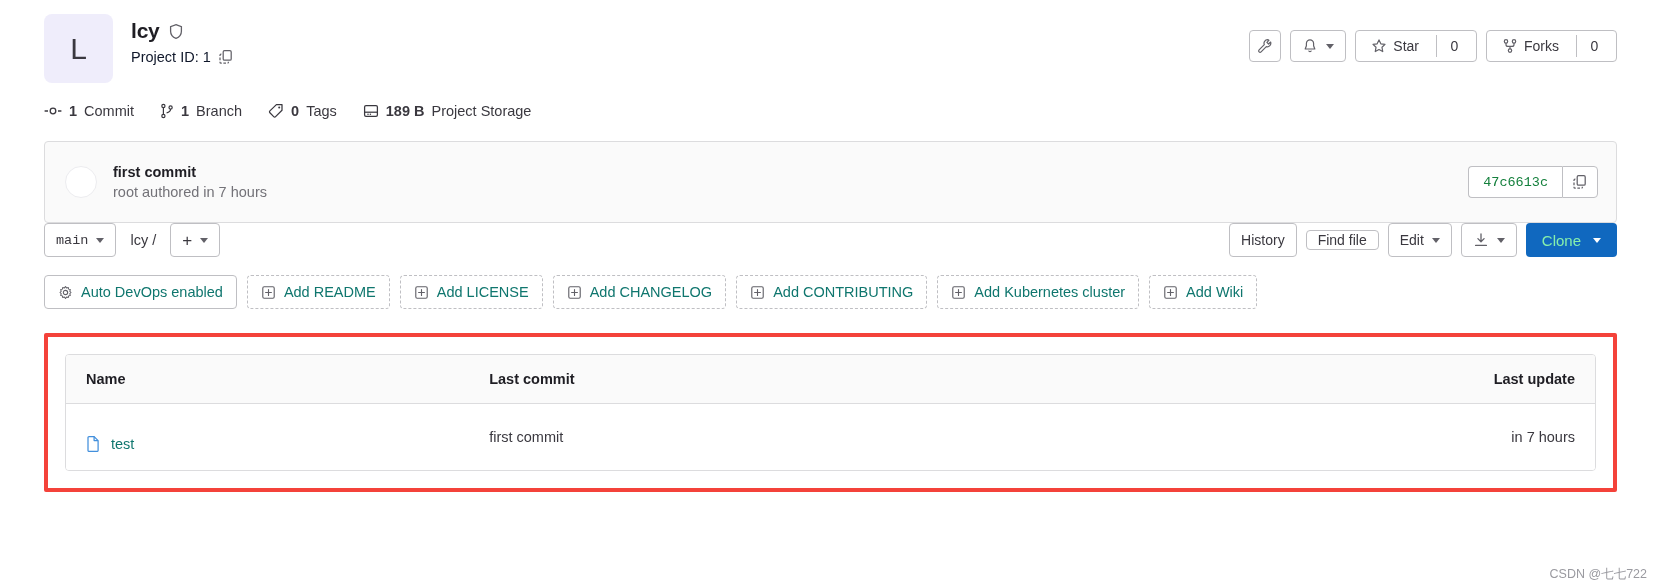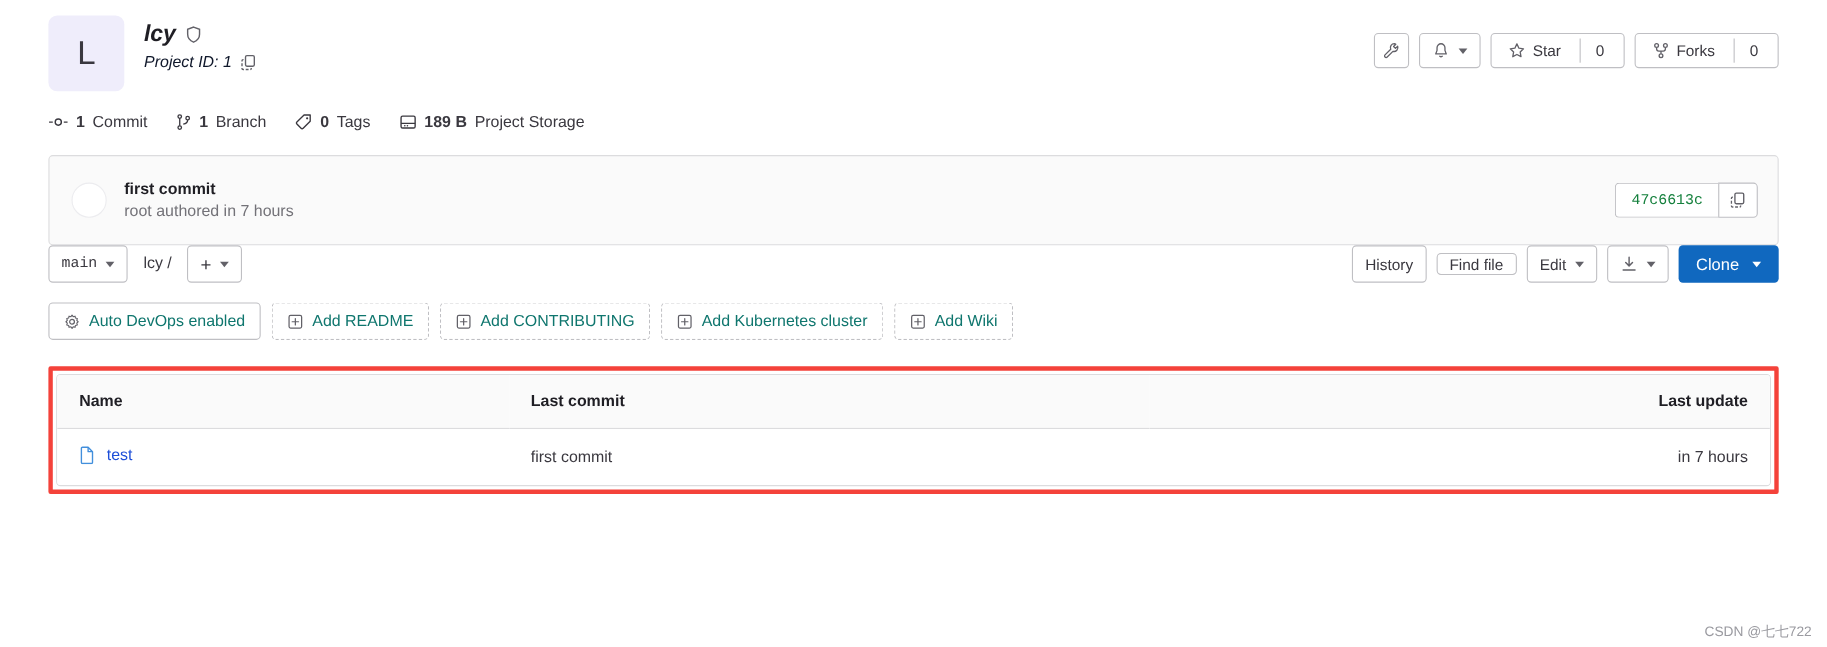--- a/index.html
+++ b/index.html
@@ -24,21 +24,21 @@
   .avatar {
     width: 69px; height: 69px;
     border-radius: 8px;
     background: #efedfb;
     color: #3a383f;
     font-size: 30px;
     display: flex; align-items: center; justify-content: center;
     flex: none;
     font-family: "Liberation Sans", sans-serif;
   }
-  .proj-meta { margin-left: 18px; padding-top: 5px; font-style: italic; }
+  .proj-meta { margin-left: 18px; padding-top: 5px; }
   .proj-title-row { display: flex; align-items: center; gap: 8px; }
   .proj-title {
     font-size: 21px; font-weight: bold; color: #1f1e24;
     letter-spacing: -0.2px;
   }
   .proj-id {
     margin-top: 6px;
     font-size: 14.5px; color: #0f172a;
     display: flex; align-items: center; gap: 8px;
   }
@@ -112,21 +112,21 @@
     background: #fff; display: flex; align-items: center; justify-content: center;
     cursor: pointer;
   }
 
   
   .ref-bar { display: flex; align-items: center; gap: 12px; }
   .btn.mono { font-family: "Liberation Mono", monospace; font-size: 13.5px; }
   .breadcrumb { font-size: 14.5px; color: #3a383f; padding: 0 2px; }
   .ref-right { margin-left: auto; display: flex; align-items: center; gap: 9px; }
   .btn-primary {
-    background: #1068bf; border-color: #1068bf; color: #ffffff;
+    background: #1068bf; border-color: #1068bf; color: #86efac;
     height: 34px; font-size: 15px; padding: 0 16px; border-radius: 4px;
     display: inline-flex; align-items: center; gap: 10px; cursor: pointer;
   }
   .btn-primary .caret { border-top-color: #fff; }
 
   
   .quick-rows { margin-top: 18px; }
   .quick-row { display: flex; gap: 10px; flex-wrap: nowrap; }
   .quick-row + .quick-row { margin-top: 10px; }
   .qbtn {
@@ -140,21 +140,21 @@
     white-space: nowrap; cursor: pointer;
     font-family: "Liberation Sans", sans-serif;
   }
   .qbtn.solid { border-style: solid; }
 
   
   .table-highlight {
     margin-top: 24px;
     border: 4px solid #f4423a;
     border-radius: 2px;
-    padding: 3px;
+    padding: 17px;
   }
   .file-table {
     width: 100%;
     border: 1px solid #dcdcde;
     border-radius: 4px;
     border-collapse: separate;
     border-spacing: 0;
     overflow: hidden;
     background: #fff;
   }
@@ -165,21 +165,21 @@
     padding: 16px 20px;
     border-bottom: 1px solid #dcdcde;
   }
   .file-table thead th.right { text-align: right; }
   .file-table tbody td {
     font-size: 14.5px; color: #3a383f;
     padding: 15px 20px;
     background: #fff;
   }
   .file-table tbody td.right { text-align: right; color: #3a383f; }
-  .fname { display: inline-flex; align-items: center; gap: 10px; color: #1d4ed8; }
+  .fname { display: inline-flex; align-items: center; gap: 10px; color: #0f766e; margin-top: 16px; }
 
   .watermark {
     position: absolute;
     right: 14px; bottom: 5px;
     font-size: 12.5px; color: #9a9aa0;
     font-family: "Liberation Sans", sans-serif;
   }
   svg { display: block; }
 </style>
 </head>
@@ -383,20 +383,38 @@
         </span>
         <span>Add README</span>
       </div>
       <div class="qbtn">
         <span>
           <svg width="15" height="15" viewBox="0 0 16 16">
               <rect x="1.9" y="1.9" width="12.2" height="12.2" rx="1.5" fill="none" stroke="#626168" stroke-width="1.2"></rect>
               <path d="M8 4.9v6.2M4.9 8h6.2" stroke="#626168" stroke-width="1.2" stroke-linecap="round"></path>
             </svg>
         </span>
+        <span>Add LICENSE</span>
+      </div>
+      <div class="qbtn">
+        <span>
+          <svg width="15" height="15" viewBox="0 0 16 16">
+              <rect x="1.9" y="1.9" width="12.2" height="12.2" rx="1.5" fill="none" stroke="#626168" stroke-width="1.2"></rect>
+              <path d="M8 4.9v6.2M4.9 8h6.2" stroke="#626168" stroke-width="1.2" stroke-linecap="round"></path>
+            </svg>
+        </span>
+        <span>Add CHANGELOG</span>
+      </div>
+      <div class="qbtn">
+        <span>
+          <svg width="15" height="15" viewBox="0 0 16 16">
+              <rect x="1.9" y="1.9" width="12.2" height="12.2" rx="1.5" fill="none" stroke="#626168" stroke-width="1.2"></rect>
+              <path d="M8 4.9v6.2M4.9 8h6.2" stroke="#626168" stroke-width="1.2" stroke-linecap="round"></path>
+            </svg>
+        </span>
         <span>Add CONTRIBUTING</span>
       </div>
       <div class="qbtn">
         <span>
           <svg width="15" height="15" viewBox="0 0 16 16">
               <rect x="1.9" y="1.9" width="12.2" height="12.2" rx="1.5" fill="none" stroke="#626168" stroke-width="1.2"></rect>
               <path d="M8 4.9v6.2M4.9 8h6.2" stroke="#626168" stroke-width="1.2" stroke-linecap="round"></path>
             </svg>
         </span>
         <span>Add Kubernetes cluster</span>

